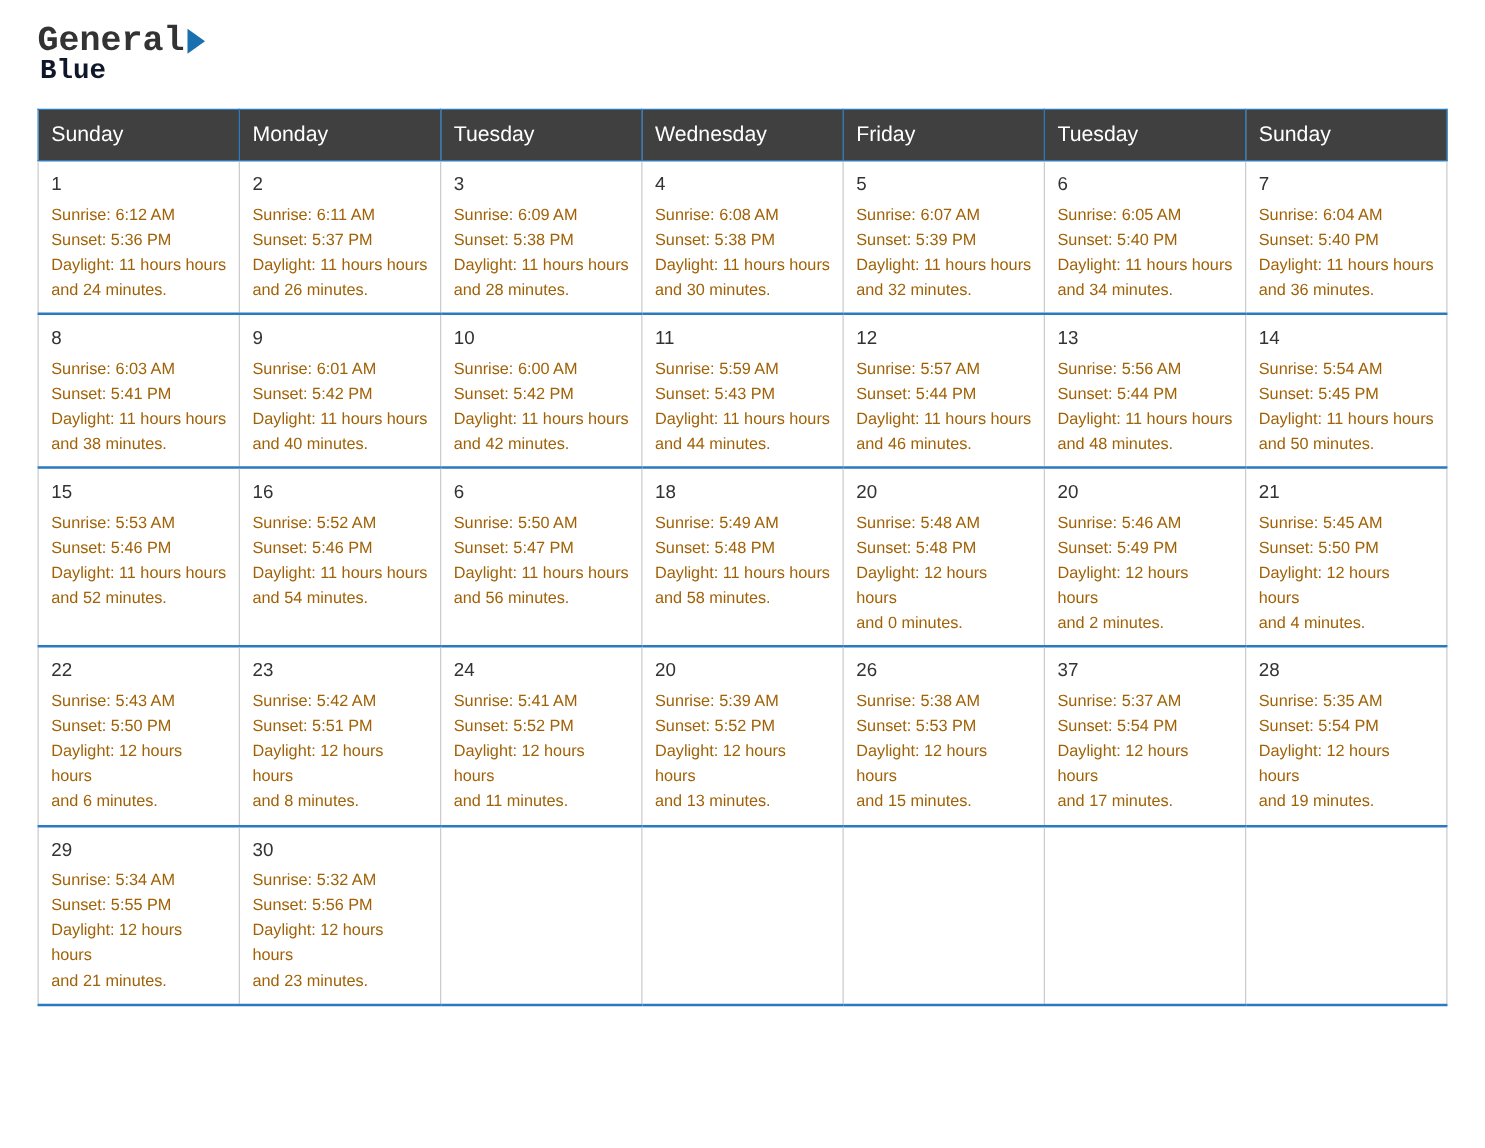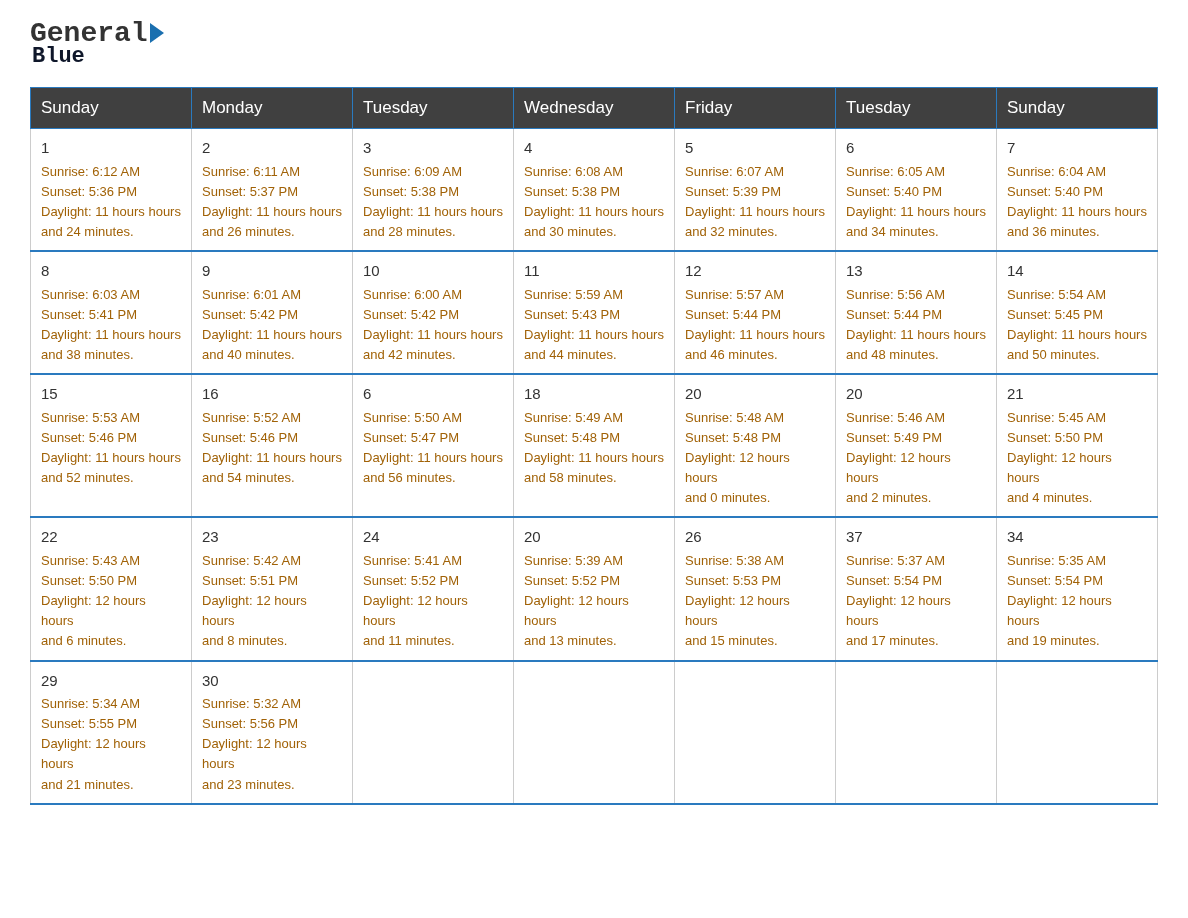--- a/index.html
+++ b/index.html
@@ -243,21 +243,21 @@
         </td>
         <td>
           <span class="day-number">26</span>
           <div class="day-info">Sunrise: 5:38 AM<br>Sunset: 5:53 PM<br>Daylight: 12 hours hours<br>and 15 minutes.</div>
         </td>
         <td>
           <span class="day-number">37</span>
           <div class="day-info">Sunrise: 5:37 AM<br>Sunset: 5:54 PM<br>Daylight: 12 hours hours<br>and 17 minutes.</div>
         </td>
         <td>
-          <span class="day-number">34</span>
+          <span class="day-number">28</span>
           <div class="day-info">Sunrise: 5:35 AM<br>Sunset: 5:54 PM<br>Daylight: 12 hours hours<br>and 19 minutes.</div>
         </td>
       </tr>
       <tr class="week-row">
         <td>
           <span class="day-number">29</span>
           <div class="day-info">Sunrise: 5:34 AM<br>Sunset: 5:55 PM<br>Daylight: 12 hours hours<br>and 21 minutes.</div>
         </td>
         <td>
           <span class="day-number">30</span>

